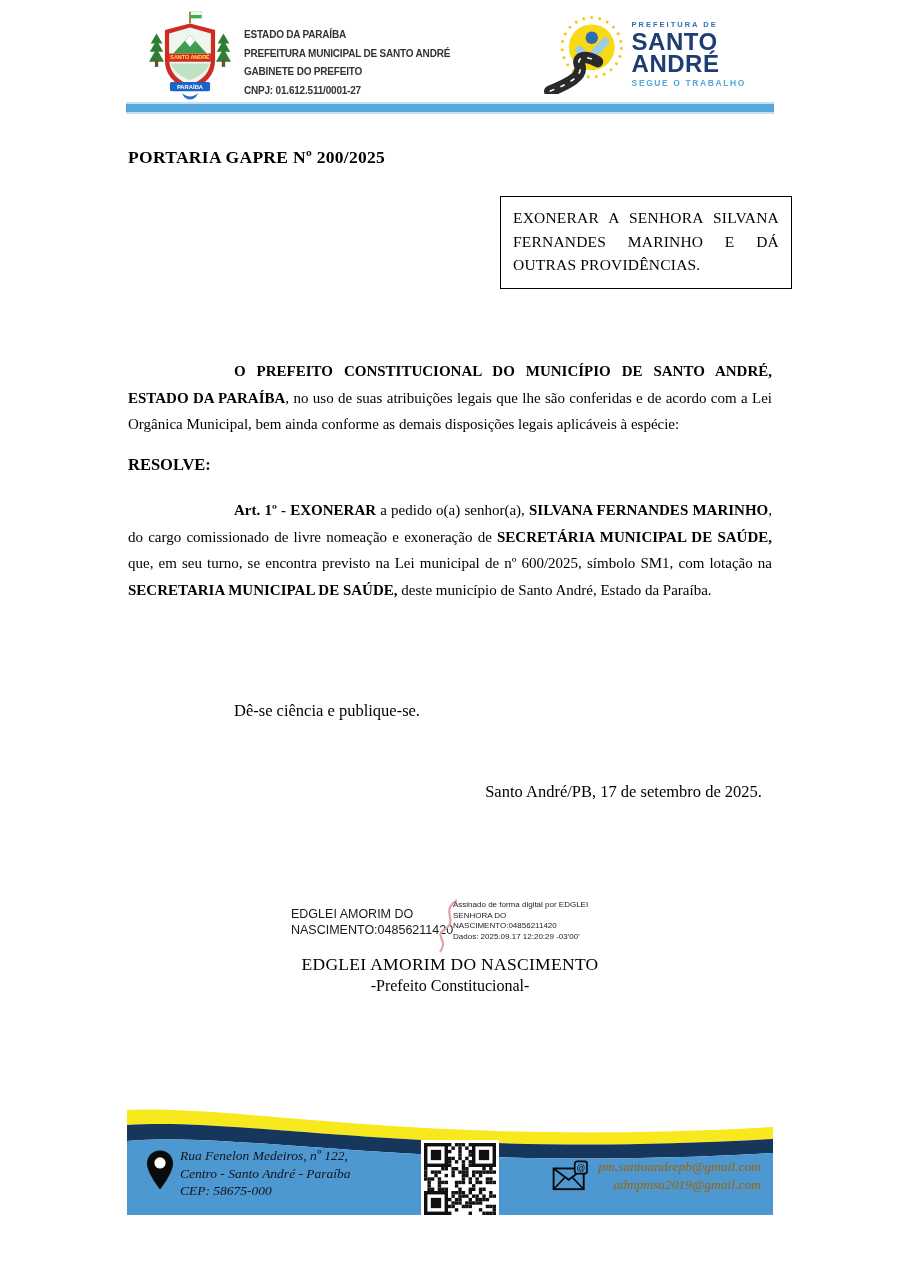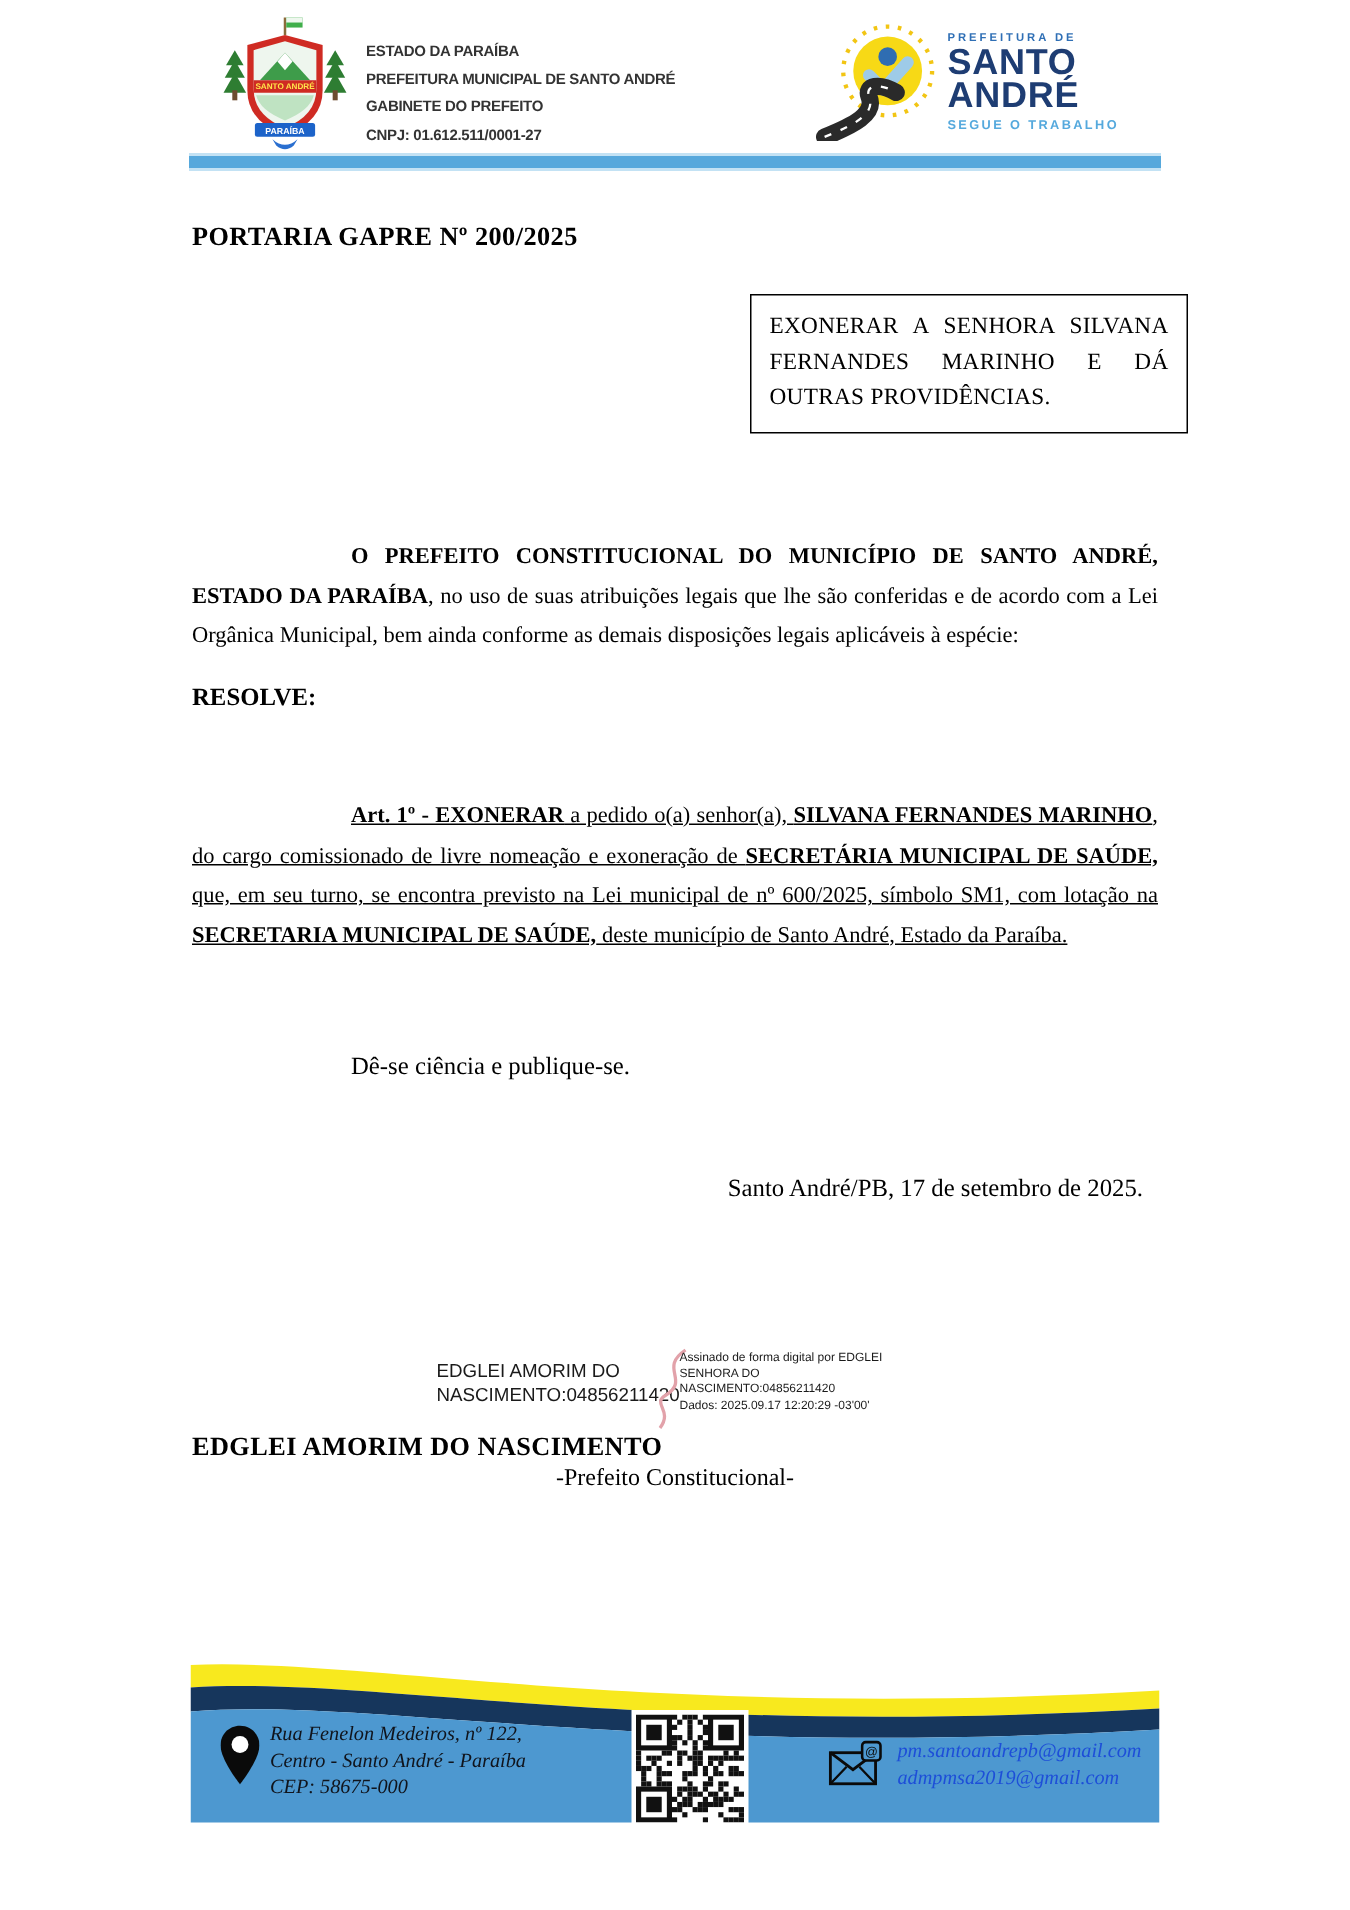--- a/index.html
+++ b/index.html
@@ -24,48 +24,48 @@
 
   
   .doc-title{position:absolute;left:128px;top:147px;font-size:17.5px;font-weight:bold;letter-spacing:0.3px;}
   .summary-box{position:absolute;left:500px;top:196px;width:292px;box-sizing:border-box;
                border:1.6px solid #000;padding:9px 12px 11px 12px;font-size:15.5px;
                line-height:23.5px;text-align:justify;letter-spacing:0.2px;}
   .para{position:absolute;left:128px;width:644px;font-size:15px;line-height:26.5px;
         text-align:justify;text-indent:106px;}
   .p-preamble{top:343px;}
   .resolve{position:absolute;left:128px;top:455px;font-size:16.5px;font-weight:bold;}
-  .p-art1{top:516px;text-decoration:underline;}
+  .p-art1{top:482px;}
   .p-art2{top:629px;}
   .closing{position:absolute;left:234px;top:701px;font-size:16.5px;}
   .dateline{position:absolute;left:128px;top:782px;width:634px;text-align:right;font-size:16.5px;}
 
   
   .sig-wrap{position:absolute;left:128px;top:898px;width:644px;}
   .digsig{position:relative;height:54px;}
   .digsig-name{position:absolute;left:163px;top:8px;width:172px;
                font-family:"Liberation Sans",sans-serif;font-size:12.5px;line-height:16px;color:#1a1a1a;}
   .digsig-flourish{position:absolute;left:305px;top:0px;}
   .digsig-details{position:absolute;left:325px;top:2px;width:160px;
                   font-family:"Liberation Sans",sans-serif;font-size:8px;line-height:10.5px;color:#1a1a1a;}
-  .sig-name{text-align:left;font-size:17.5px;font-weight:bold;letter-spacing:0.3px;margin-top:2px;}
+  .sig-name{text-align:center;font-size:17.5px;font-weight:normal;letter-spacing:0.3px;margin-top:2px;}
   .sig-role{text-align:center;font-size:16px;margin-top:2px;}
 
   
   .footer{position:absolute;left:127px;top:1103px;width:646px;height:114px;font-style:italic;}
   .footer svg.waves{position:absolute;left:0;top:0;width:646px;height:114px;}
   .footer-content{position:absolute;left:0;top:0;width:646px;height:114px;}
   .addr-block{position:absolute;left:20px;top:44px;display:flex;align-items:flex-start;}
   .pin{width:26px;height:40px;margin-top:3px;}
   .addr-lines{margin-left:7px;font-size:13.5px;line-height:17.5px;color:#10141c;}
   .qr-box{position:absolute;left:294px;top:37px;width:78px;height:78px;background:#fff;
           padding:3px;box-sizing:border-box;}
   .mail-block{position:absolute;right:12px;top:55px;display:flex;align-items:center;}
   .mail-icon{width:38px;height:32px;margin-right:8px;}
-  .mail-lines{font-size:13.5px;line-height:17.5px;color:#1d4ed8;}
+  .mail-lines{font-size:13.5px;line-height:17.5px;color:#a16207;text-align:right;}
   .b{font-weight:bold;}
 </style>
 </head>
 <body>
 
 <div class="page">
 
   <div class="header-row">
     <div class="header-left">
       <svg class="crest" viewBox="0 0 100 110">

